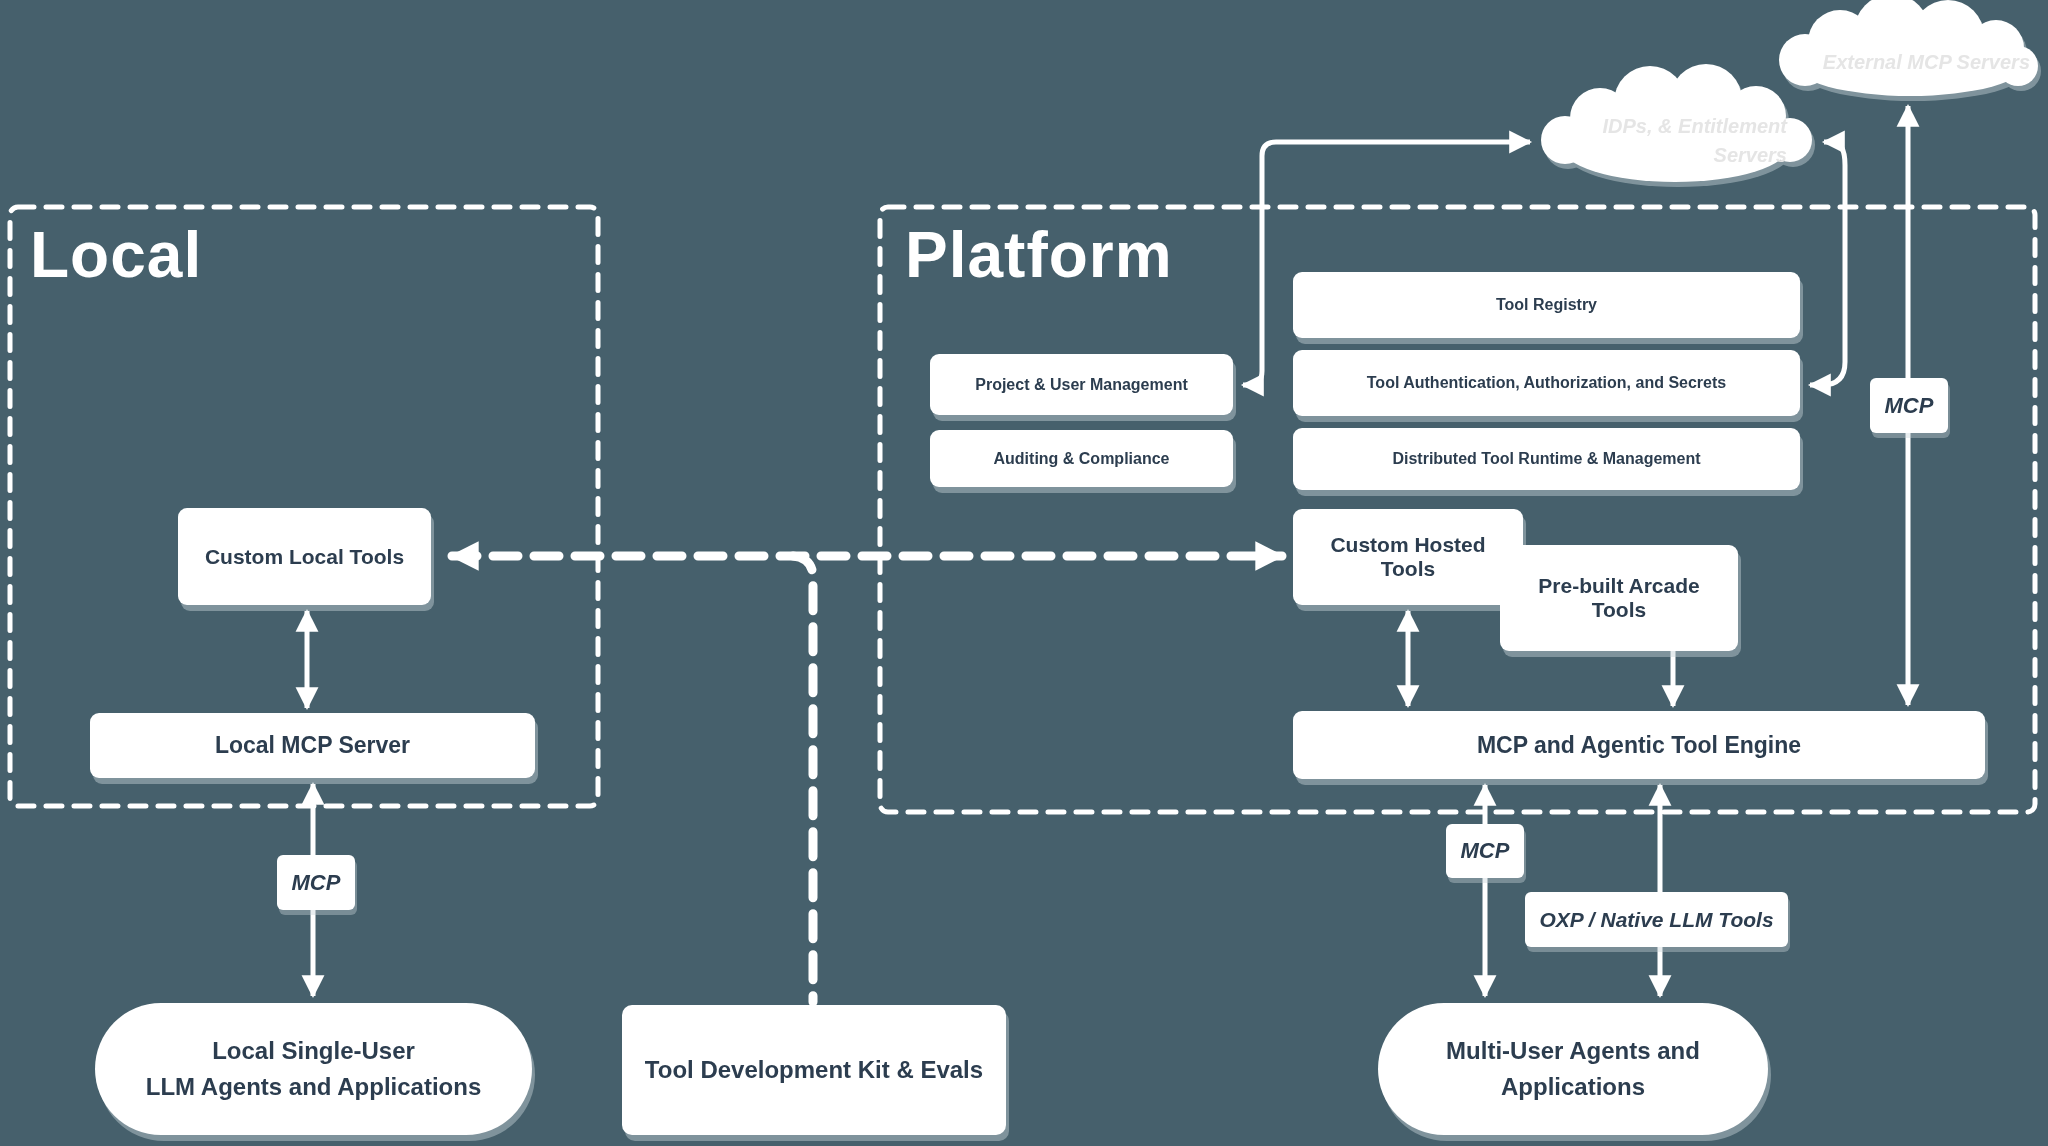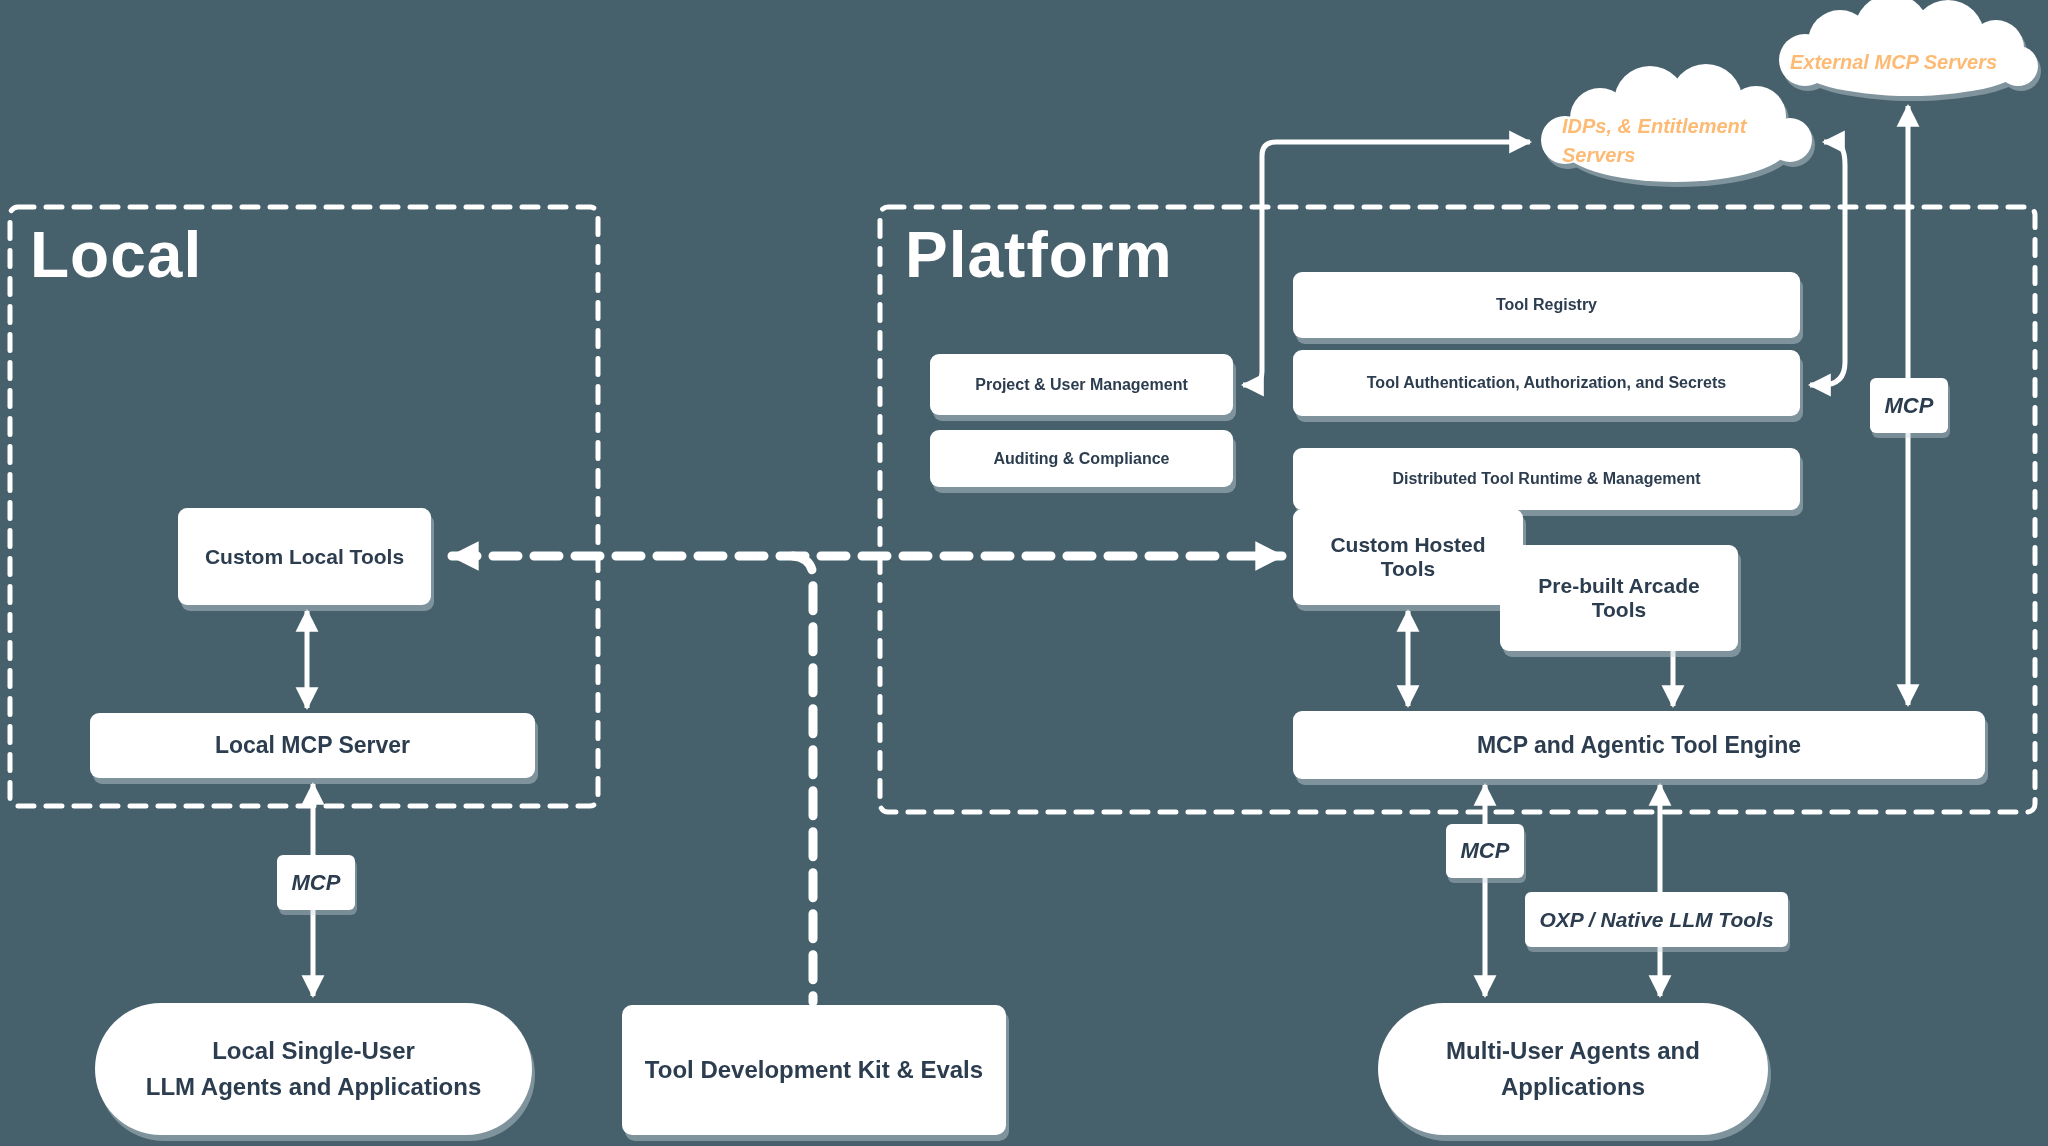--- a/index.html
+++ b/index.html
@@ -10,22 +10,22 @@
   .box{position:absolute;background:#ffffff;border-radius:9px;display:flex;align-items:center;
        justify-content:center;text-align:center;color:#2C3D4F;font-weight:700;font-size:16px;
        box-shadow:3px 6px 0 rgba(198,210,216,0.45);z-index:2;padding:0 10px;box-sizing:border-box;}
   .tall{font-size:21px;}
   .pill{border-radius:70px;font-size:24px;line-height:1.5;flex-direction:column;}
   .bigrect{font-size:24px;border-radius:10px;}
   .badge{position:absolute;background:#ffffff;border-radius:6px;display:flex;align-items:center;
          justify-content:center;font-style:italic;font-weight:700;color:#2C3D4F;font-size:22px;
          box-shadow:2px 5px 0 rgba(198,210,216,0.4);z-index:3;padding:0 8px;box-sizing:border-box;}
   .badge.wide{font-size:21px;}
-  .cloud-label{position:absolute;z-index:2;color:#fdba74;font-style:italic;font-weight:700;
-               font-size:20px;text-align:left;line-height:1.45;}
+  .cloud-label{position:absolute;z-index:2;color:#e5e5e5;font-style:italic;font-weight:700;
+               font-size:20px;text-align:right;line-height:1.45;}
   .section-label{position:absolute;color:#ffffff;font-size:64px;font-weight:700;z-index:2;
                  letter-spacing:1px;}
 </style>
 </head>
 <body>
 
 <div class="canvas">
 
   <svg class="layer" viewBox="0 0 2048 1146">
     <defs>
@@ -78,21 +78,21 @@
   <div class="section-label" style="left:905px;top:218px;">Platform</div>
 
   <div class="cloud-label" style="left:1790px;top:48px;width:240px;">External MCP Servers</div>
   <div class="cloud-label" style="left:1562px;top:112px;width:225px;">
     <div>IDPs, &amp; Entitlement</div>
     <div>Servers</div>
   </div>
 
   <div class="box" style="left:1293px;top:272px;width:507px;height:66px;">Tool Registry</div>
   <div class="box" style="left:1293px;top:350px;width:507px;height:66px;">Tool Authentication, Authorization, and Secrets</div>
-  <div class="box" style="left:1293px;top:448px;width:507px;height:62px;">Distributed Tool Runtime &amp; Management</div>
+  <div class="box" style="left:1293px;top:428px;width:507px;height:62px;">Distributed Tool Runtime &amp; Management</div>
   <div class="box" style="left:930px;top:354px;width:303px;height:61px;">Project &amp; User Management</div>
   <div class="box" style="left:930px;top:430px;width:303px;height:57px;">Auditing &amp; Compliance</div>
   <div class="box tall" style="left:1293px;top:509px;width:230px;height:96px;">Custom Hosted Tools</div>
   <div class="box tall" style="left:1500px;top:509px;width:238px;height:106px;margin-top:36px;">Pre-built Arcade Tools</div>
   <div class="box" style="left:1293px;top:711px;width:692px;height:68px;font-size:23px;">MCP and Agentic Tool Engine</div>
 
   <div class="box tall" style="left:178px;top:508px;width:253px;height:97px;">Custom Local Tools</div>
   <div class="box" style="left:90px;top:713px;width:445px;height:65px;font-size:23px;">Local MCP Server</div>
 
   <div class="box pill" style="left:95px;top:1003px;width:437px;height:132px;">

